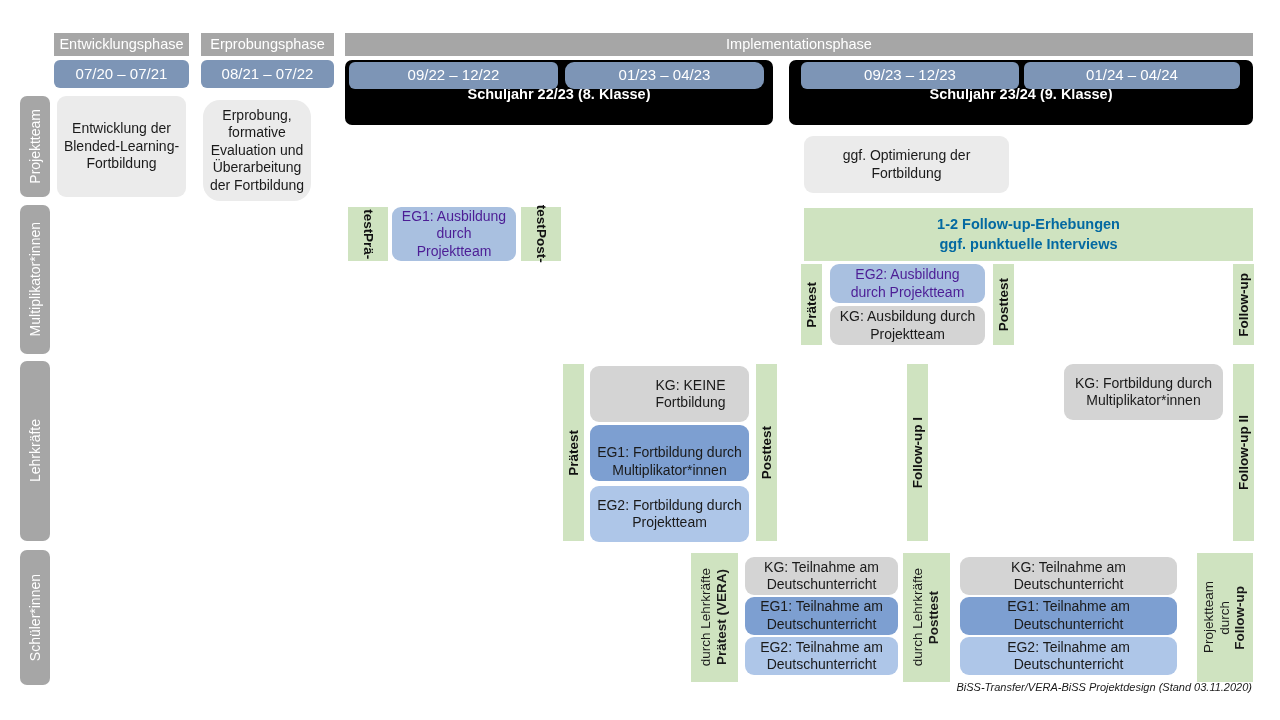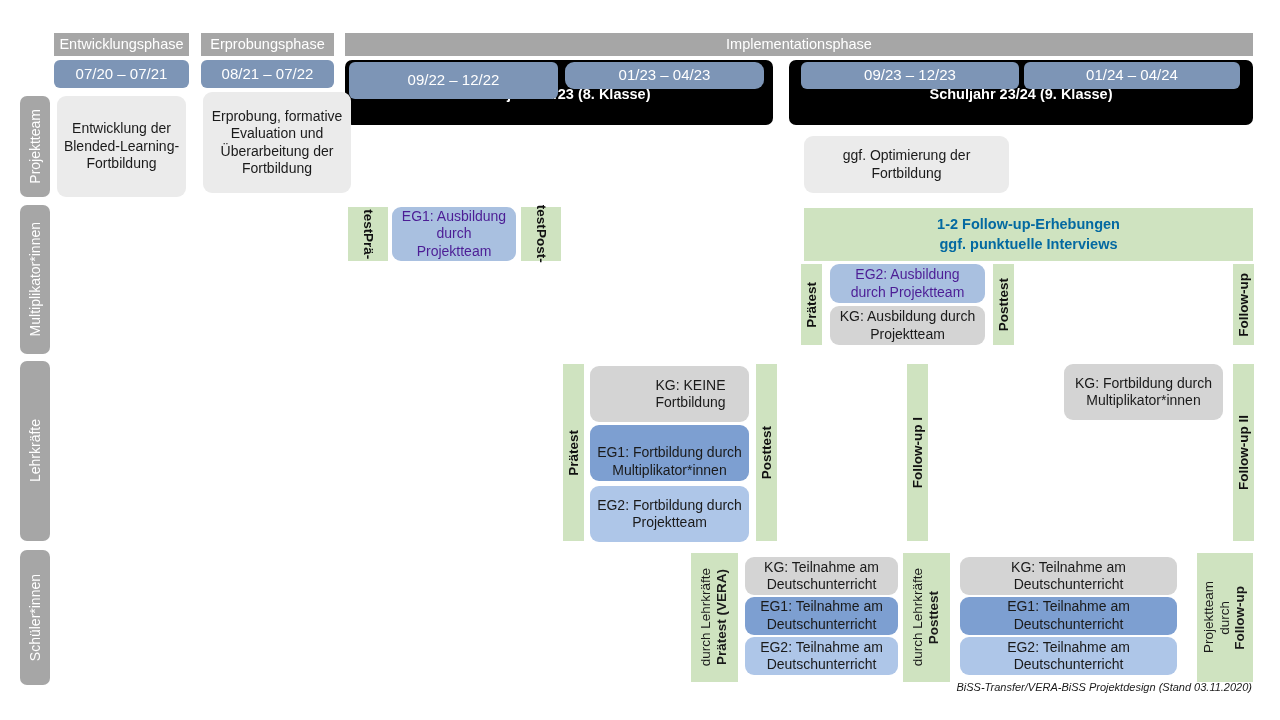--- a/index.html
+++ b/index.html
@@ -148,21 +148,21 @@
   <div class="abs year-band" style="left:777px;top:60px;width:464px;height:65px;">
     <span>Schuljahr 23/24 (9. Klasse)</span>
   </div>
 
   <div class="abs date-chip" style="left:42px;top:60px;width:135px;height:28px;">
     <span>07/20 – 07/21</span>
   </div>
   <div class="abs date-chip" style="left:189px;top:60px;width:133px;height:28px;">
     <span>08/21 – 07/22</span>
   </div>
-  <div class="abs date-chip" style="left:337px;top:62px;width:209px;height:37px;">
+  <div class="abs date-chip" style="left:337px;top:62px;width:209px;height:27px;">
     <span>09/22 – 12/22</span>
   </div>
   <div class="abs date-chip" style="left:553px;top:62px;width:199px;height:27px;border-radius:9px;">
     <span>01/23 – 04/23</span>
   </div>
   <div class="abs date-chip" style="left:789px;top:62px;width:218px;height:27px;">
     <span>09/23 – 12/23</span>
   </div>
   <div class="abs date-chip" style="left:1012px;top:62px;width:216px;height:27px;">
     <span>01/24 – 04/24</span>
@@ -177,21 +177,21 @@
   <div class="abs row-label" style="left:8px;top:361px;width:30px;height:180px;">
     <span>Lehrkräfte</span>
   </div>
   <div class="abs row-label" style="left:8px;top:550px;width:30px;height:135px;">
     <span>Schüler*innen</span>
   </div>
 
   <div class="abs grey-box" style="left:45px;top:96px;width:129px;height:101px;">
     <span>Entwicklung der Blended-Learning-Fortbildung</span>
   </div>
-  <div class="abs grey-box" style="left:191px;top:92px;width:148px;height:101px;">
+  <div class="abs grey-box" style="left:191px;top:100px;width:108px;height:101px;border-radius:17px;">
     <span>Erprobung, formative Evaluation und Überarbeitung der Fortbildung</span>
   </div>
   <div class="abs grey-box" style="left:792px;top:136px;width:205px;height:57px;">
     <span>ggf. Optimierung der Fortbildung</span>
   </div>
 
   <div class="abs green-strip" style="left:336px;top:207px;width:40px;height:54px;">
     <div class="vt two">
       <span style="writing-mode:vertical-rl;transform:rotate(180deg);">Prä-</span>
       <span style="writing-mode:vertical-rl;transform:rotate(180deg);">test</span>

